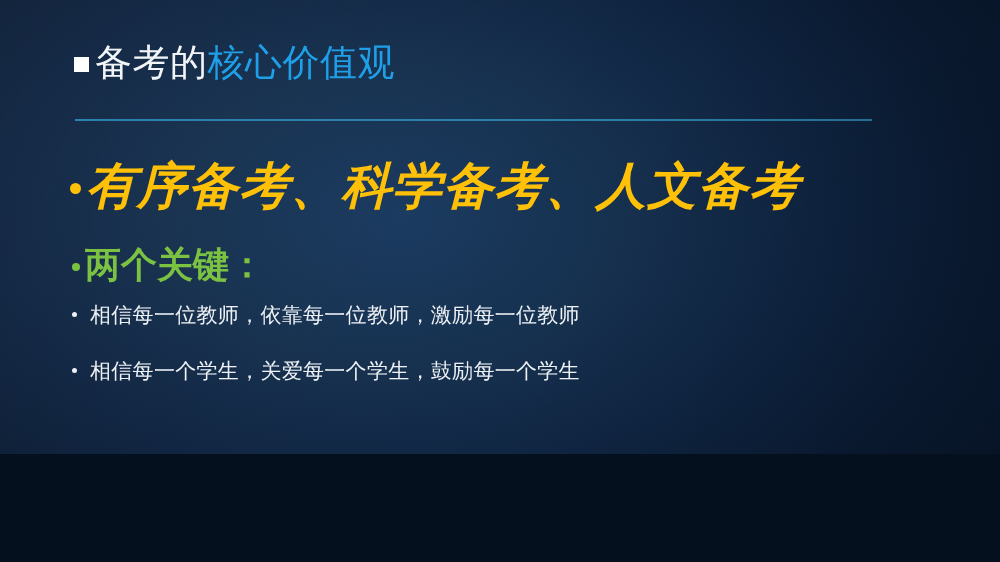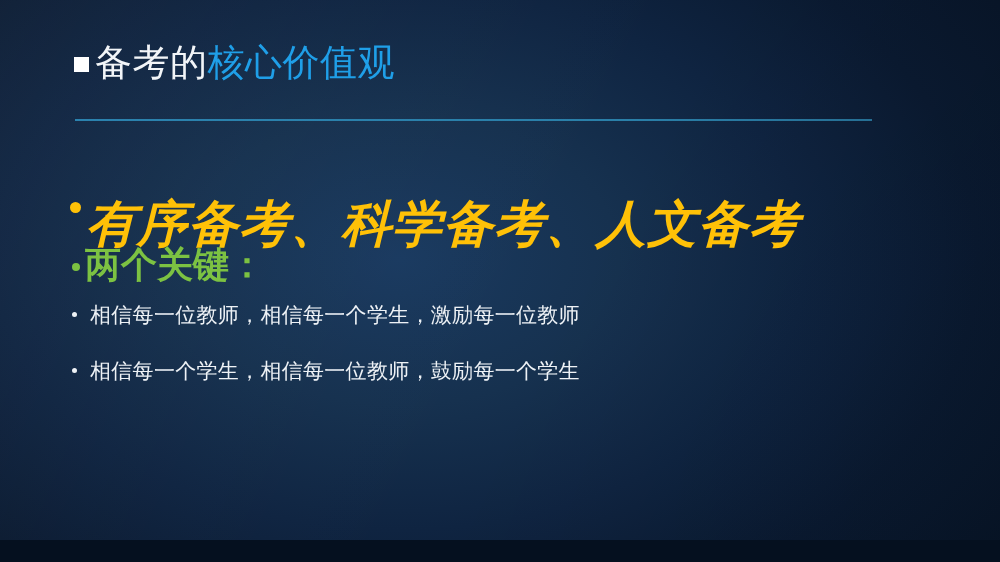--- a/index.html
+++ b/index.html
@@ -3,21 +3,21 @@
 <meta charset="utf-8">
 <style>
   html, body {
     margin: 0;
     padding: 0;
     background: #05101f;
   }
   .slide {
     position: relative;
     width: 1000px;
-    height: 540px;
+    height: 454px;
     overflow: hidden;
     font-family: "Liberation Sans", "DejaVu Sans", sans-serif;
     background-color: #0a1a30;
     background-image:
       radial-gradient(ellipse 780px 520px at 40% 48%,
         #1a3a60 0%,
         #16314f 28%,
         #0f2441 52%,
         #0a1a31 74%,
         #071426 100%);
@@ -93,21 +93,20 @@
     position: relative;
     top: 2px;
   }
   .headline-text {
     font-family: "Liberation Serif", "DejaVu Serif", serif;
     font-size: 50px;
     font-weight: 700;
     font-style: italic;
     line-height: 1.12;
     letter-spacing: 1px;
-    margin-top: 38px;
   }
 
   
   .subhead {
     position: absolute;
     left: 72px;
     top: 243px;
     display: flex;
     align-items: center;
     white-space: nowrap;
@@ -174,21 +173,21 @@
   </div>
 
   <div class="subhead layer">
     <span class="subhead-bullet"></span>
     <span class="subhead-text">两个关键：</span>
   </div>
 
   <div class="body-list layer">
     <div class="body-item">
       <span class="body-bullet"></span>
-      <span class="body-text">相信每一位教师，相信每一个学生，激励每一位教师</span>
+      <span class="body-text">相信每一位教师，依靠每一位教师，激励每一位教师</span>
     </div>
     <div class="body-item">
       <span class="body-bullet"></span>
-      <span class="body-text">相信每一个学生，相信每一位教师，鼓励每一个学生</span>
+      <span class="body-text">相信每一个学生，关爱每一个学生，鼓励每一个学生</span>
     </div>
   </div>
 
 </div>
 
 </body></html>

